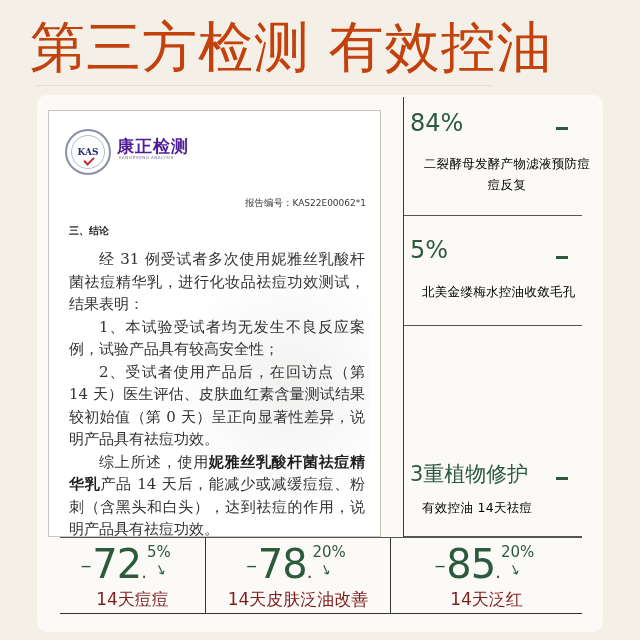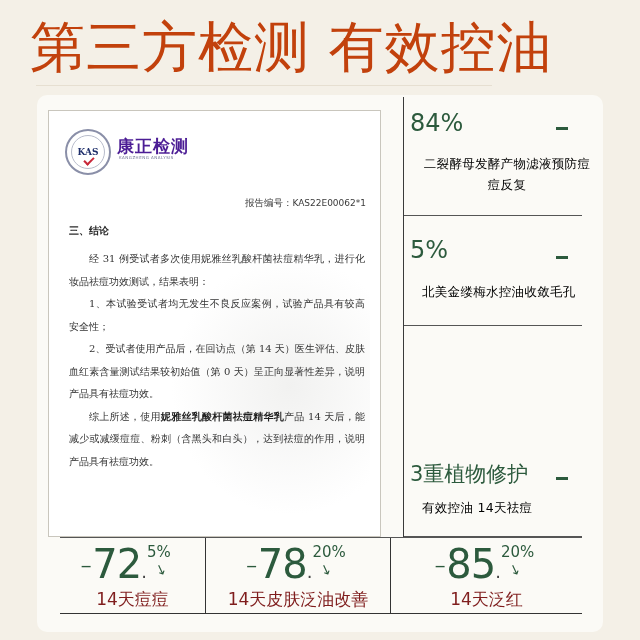--- a/index.html
+++ b/index.html
@@ -103,21 +103,21 @@
     left: 20px; top: 113px;
     font-family: "DejaVu Serif", serif;
     font-size: 10px; font-weight: bold;
     color: #2a2a2a;
   }
   .doc-body {
     position: absolute;
     left: 20px; top: 137px;
     width: 296px;
     font-family: "DejaVu Serif", serif;
-    font-size: 10px;
+    font-size: 15px;
     line-height: 22.5px;
     color: #333;
     text-align: justify;
   }
   .doc-body p { text-indent: 2em; }
   .doc-body b { font-weight: bold; color: #1f1f1f; }
 
   .side {
     position: absolute;
     left: 403px; top: 97px;

